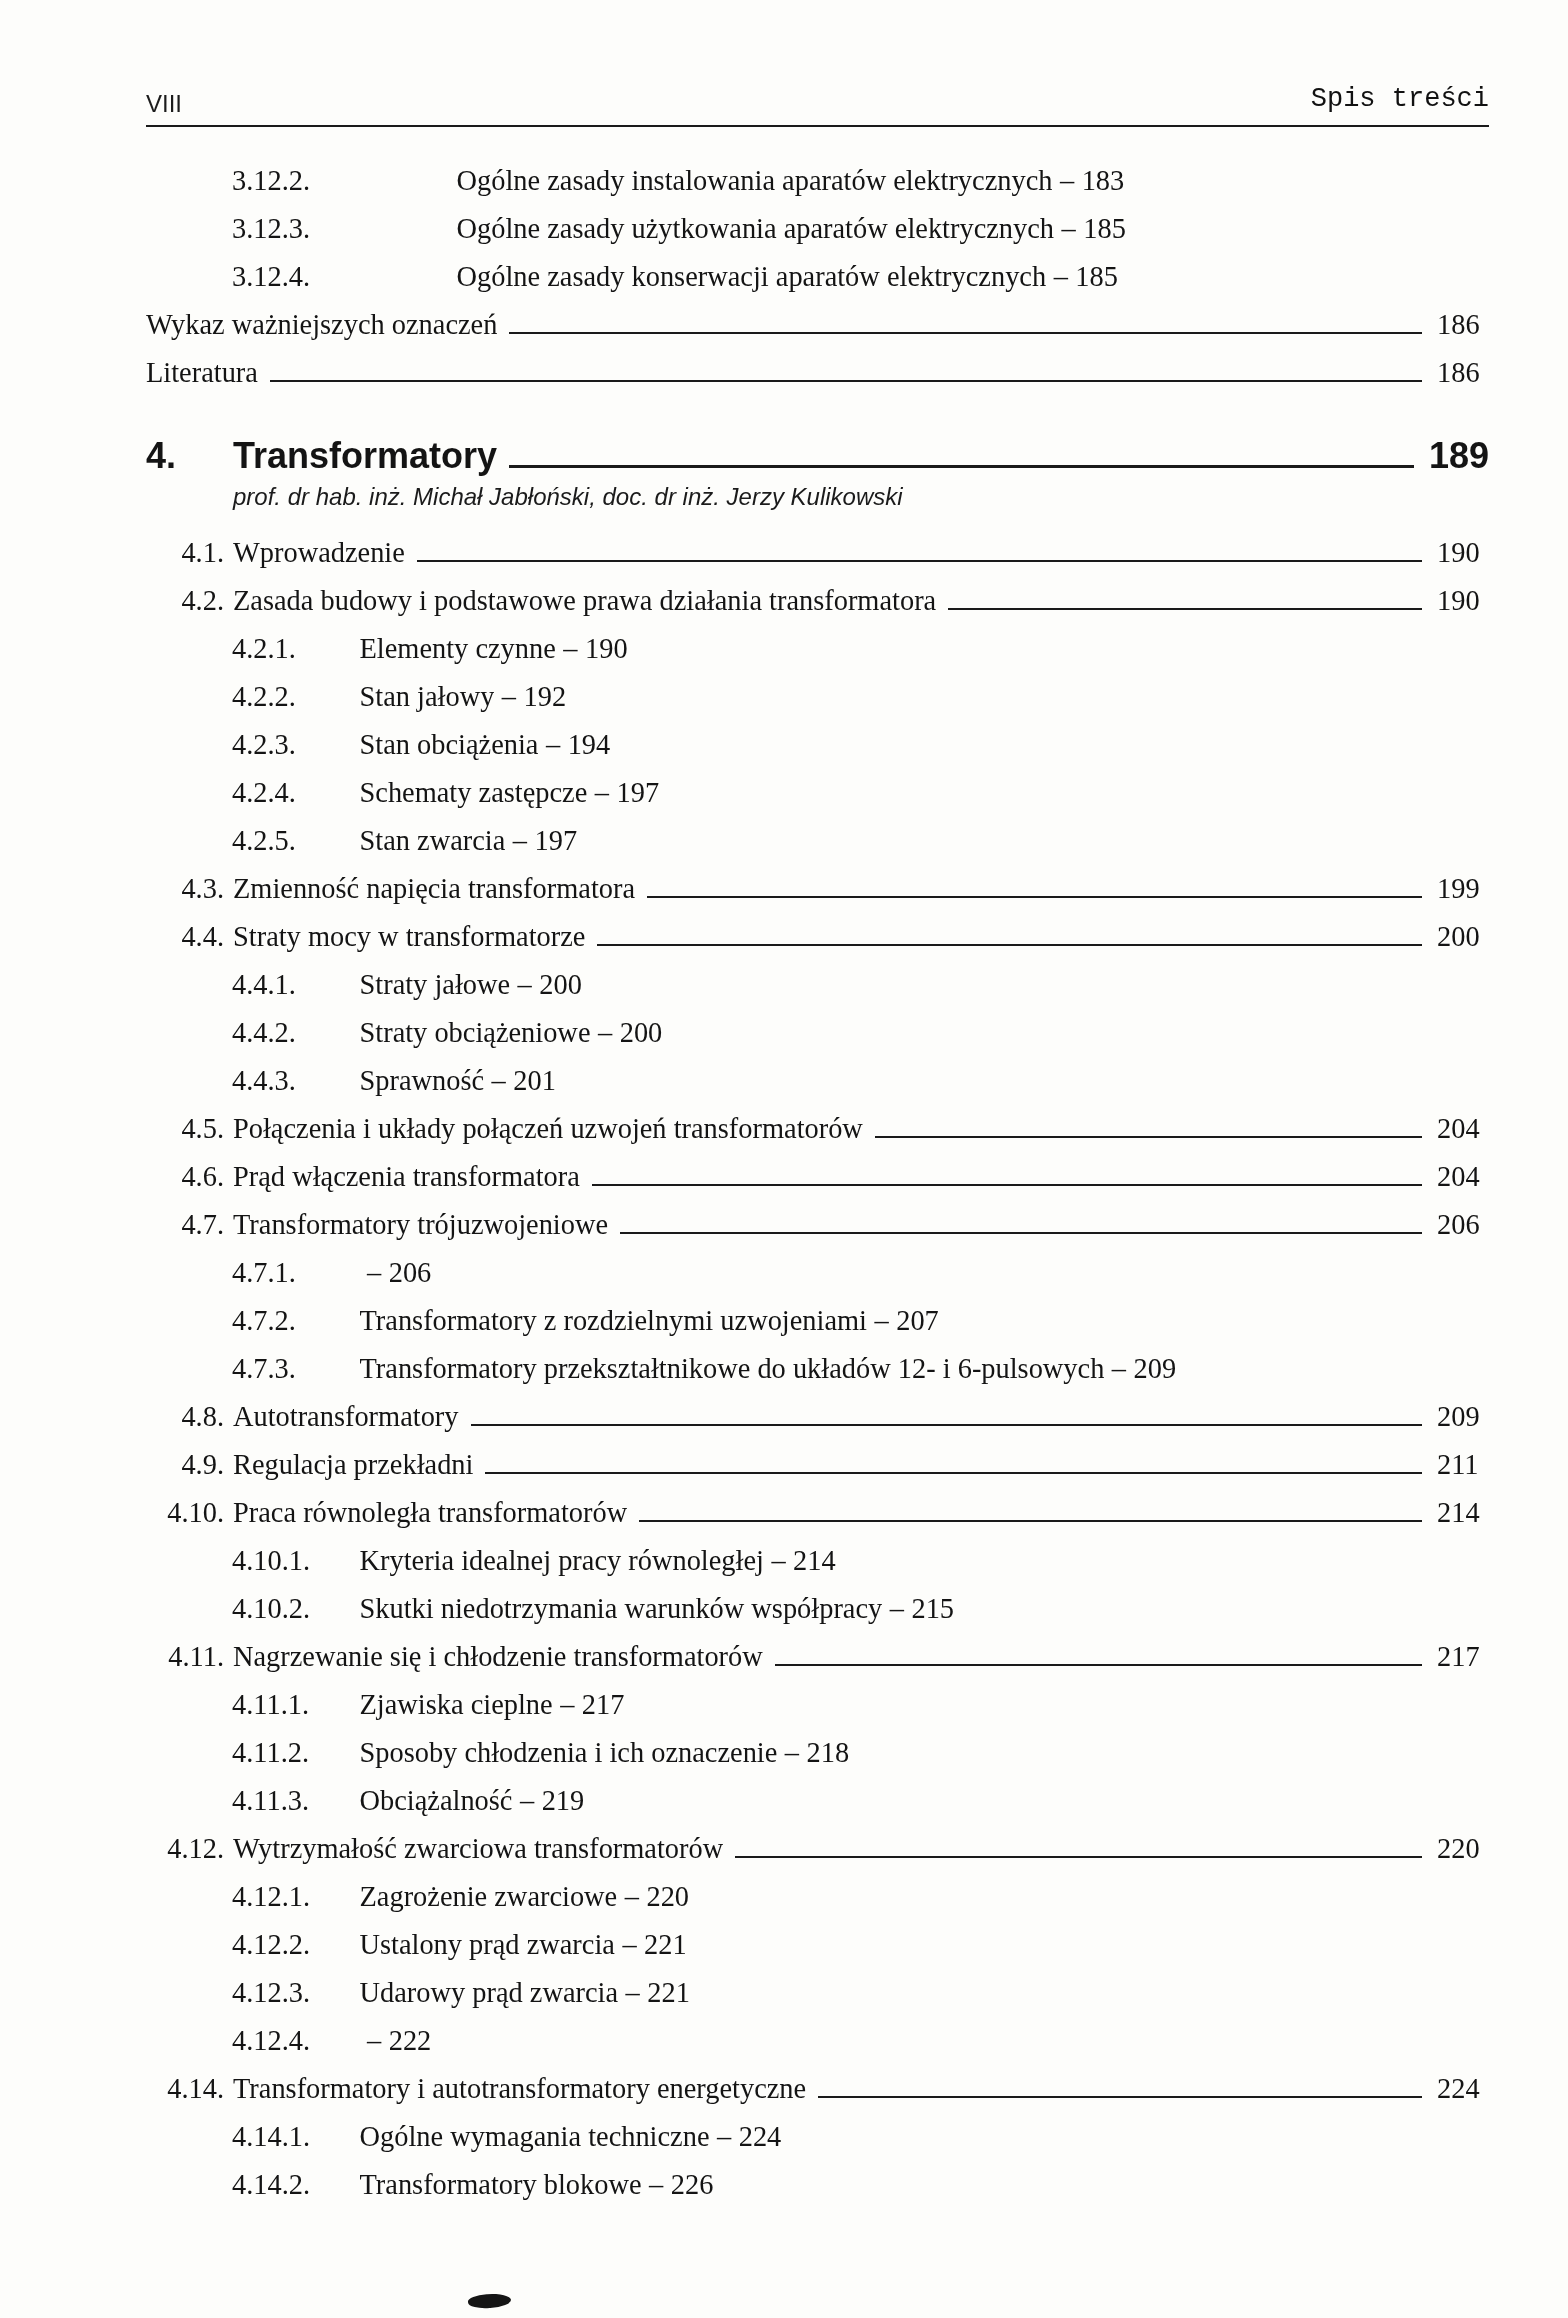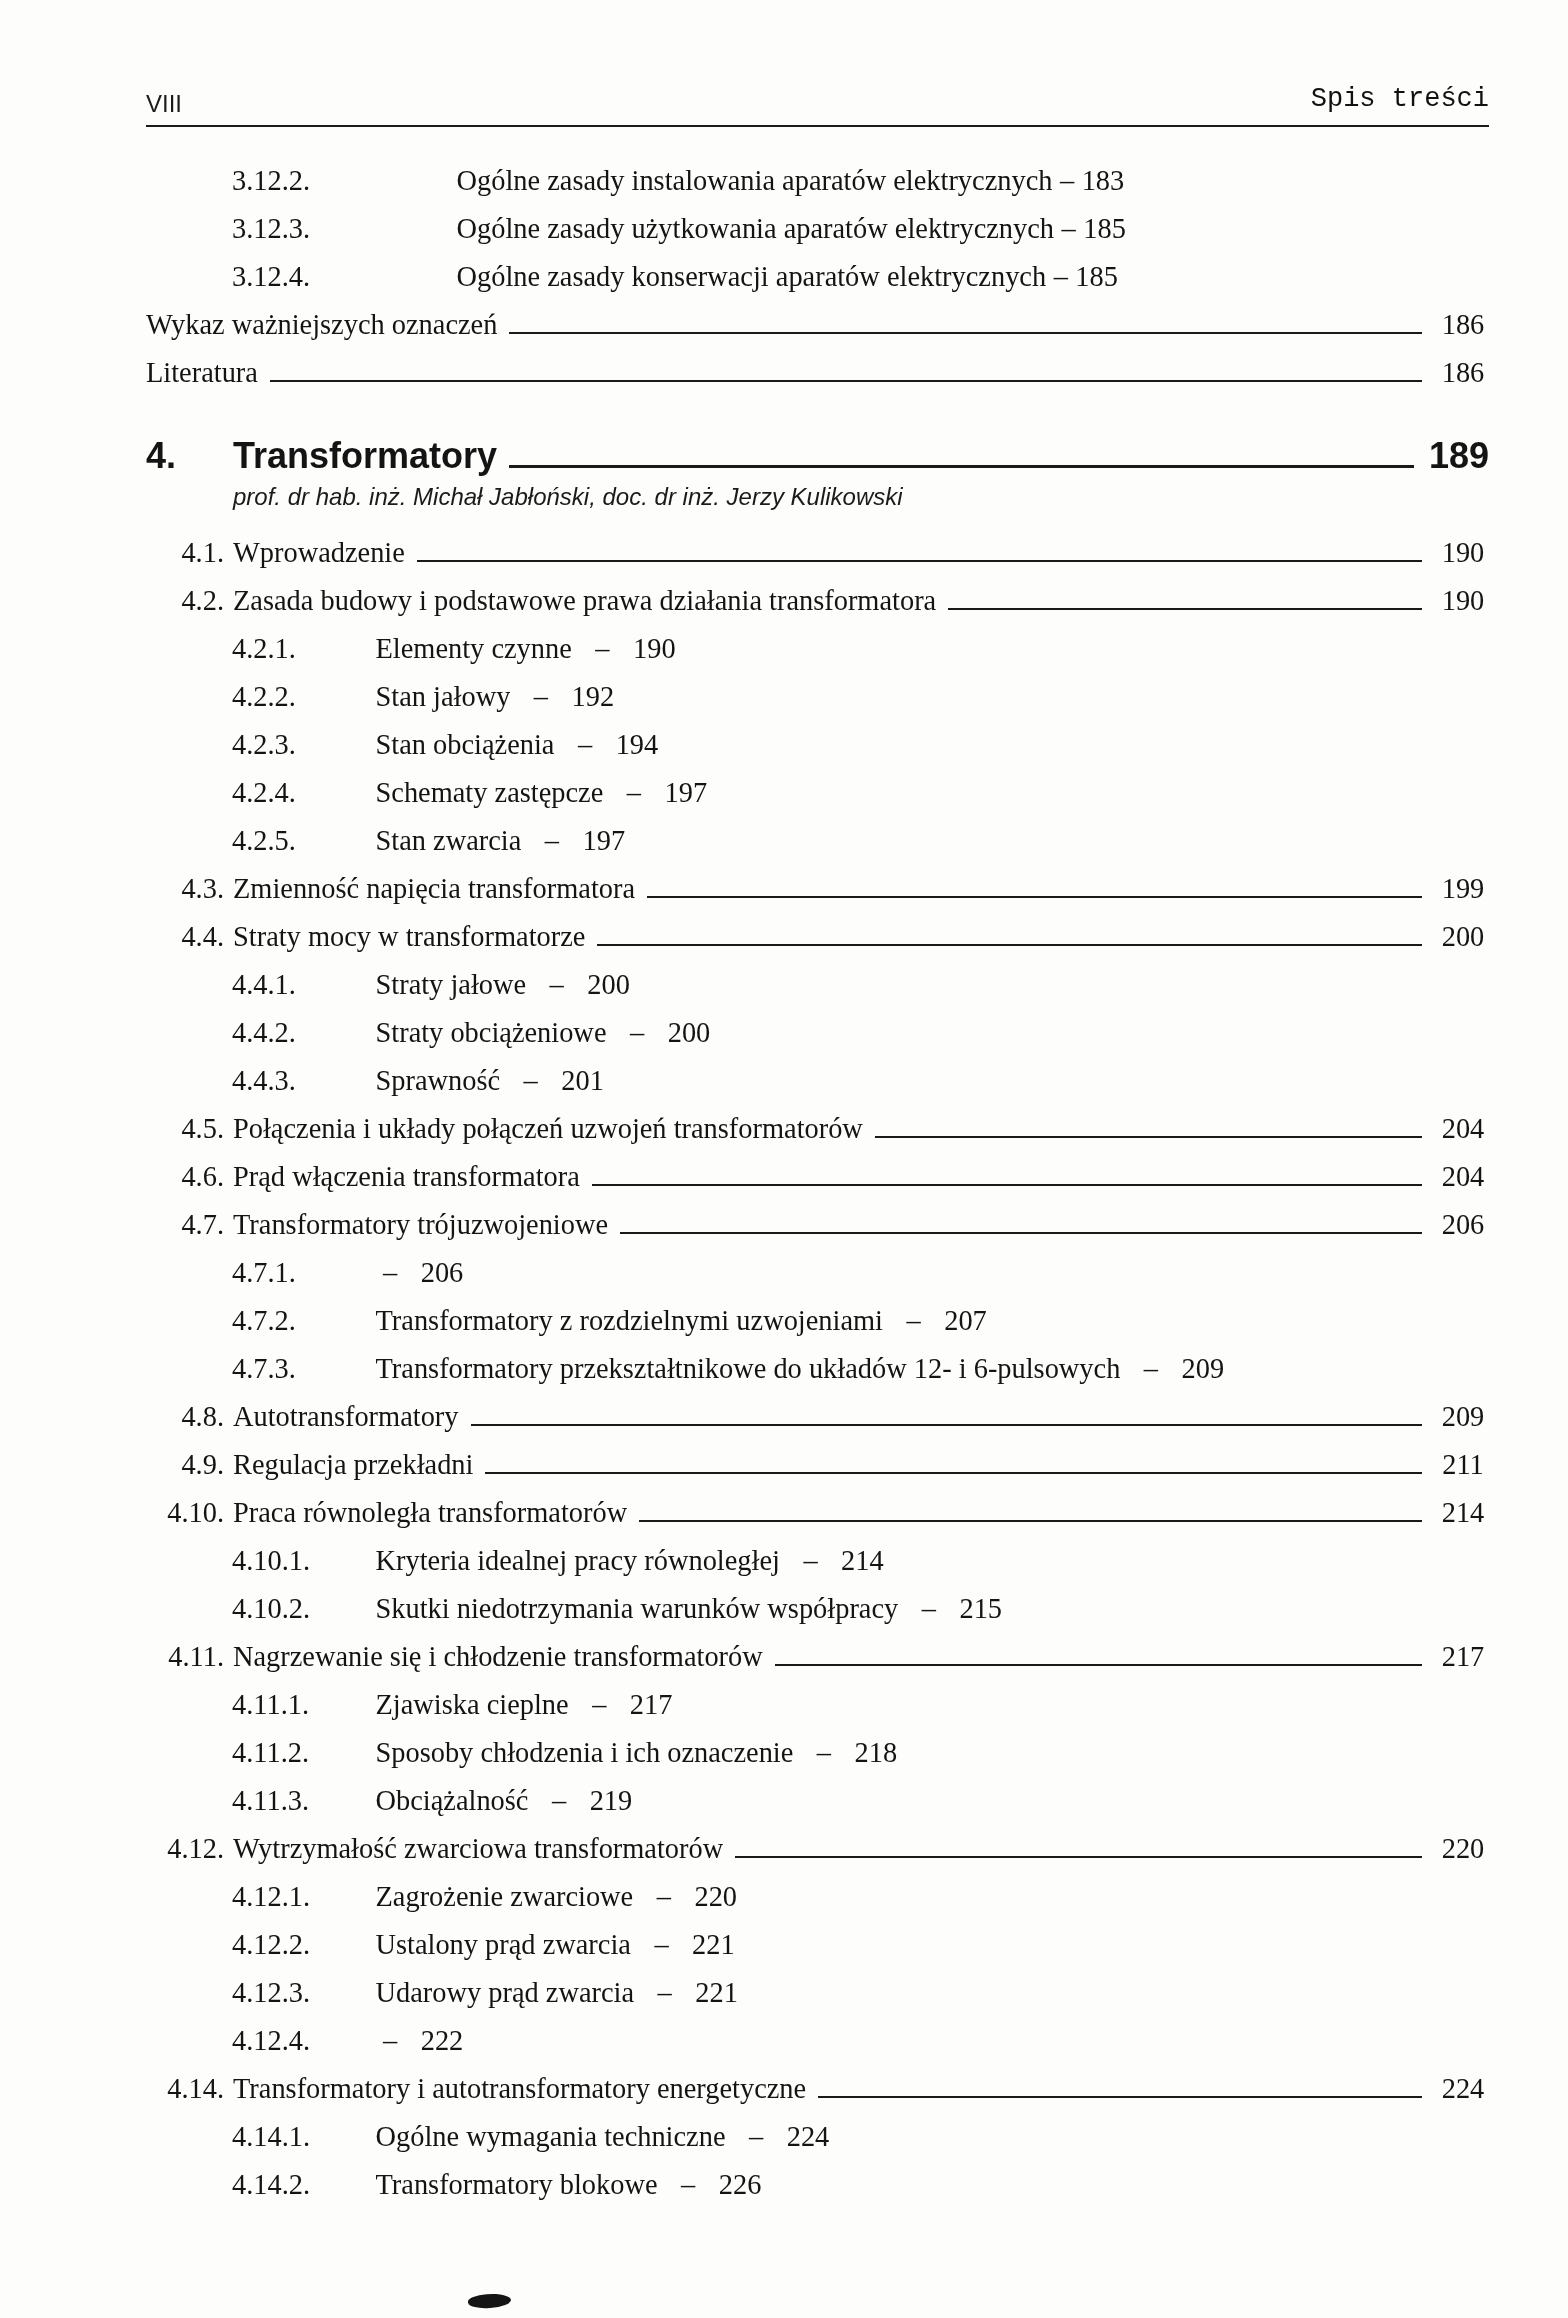--- a/index.html
+++ b/index.html
@@ -47,25 +47,25 @@
   }
   .row .num { flex: 0 0 auto; }
   .row .title { flex: 0 1 auto; overflow: hidden; }
   .leader {
     flex: 1 1 auto;
     min-width: 30px;
     height: 0;
     border-bottom: 2.2px solid #1a1a1a;
     margin: 0 15px 0 12px;
   }
-  .pageno { flex: 0 0 auto; min-width: 52px; text-align: center; }
+  .pageno { flex: 0 0 auto; min-width: 52px; text-align: left; }
   .sep { margin: 0 7.5px; }
 
   .top .num     { min-width: 78px; margin-right: 9px; text-align: right; }
-  .sub          { padding-left: 86px; gap: 16px; }
+  .sub          { padding-left: 86px; }
   .sub .num     { min-width: 120px; margin-right: 7.5px; }
   .s312         { padding-left: 86px; }
   .s312 .num    { min-width: 217px; margin-right: 7.5px; }
 
   .chapter {
     font-family: "Liberation Sans", sans-serif;
     font-weight: 700;
     font-size: 36px;
     line-height: 45px;
     margin-top: 36px;

